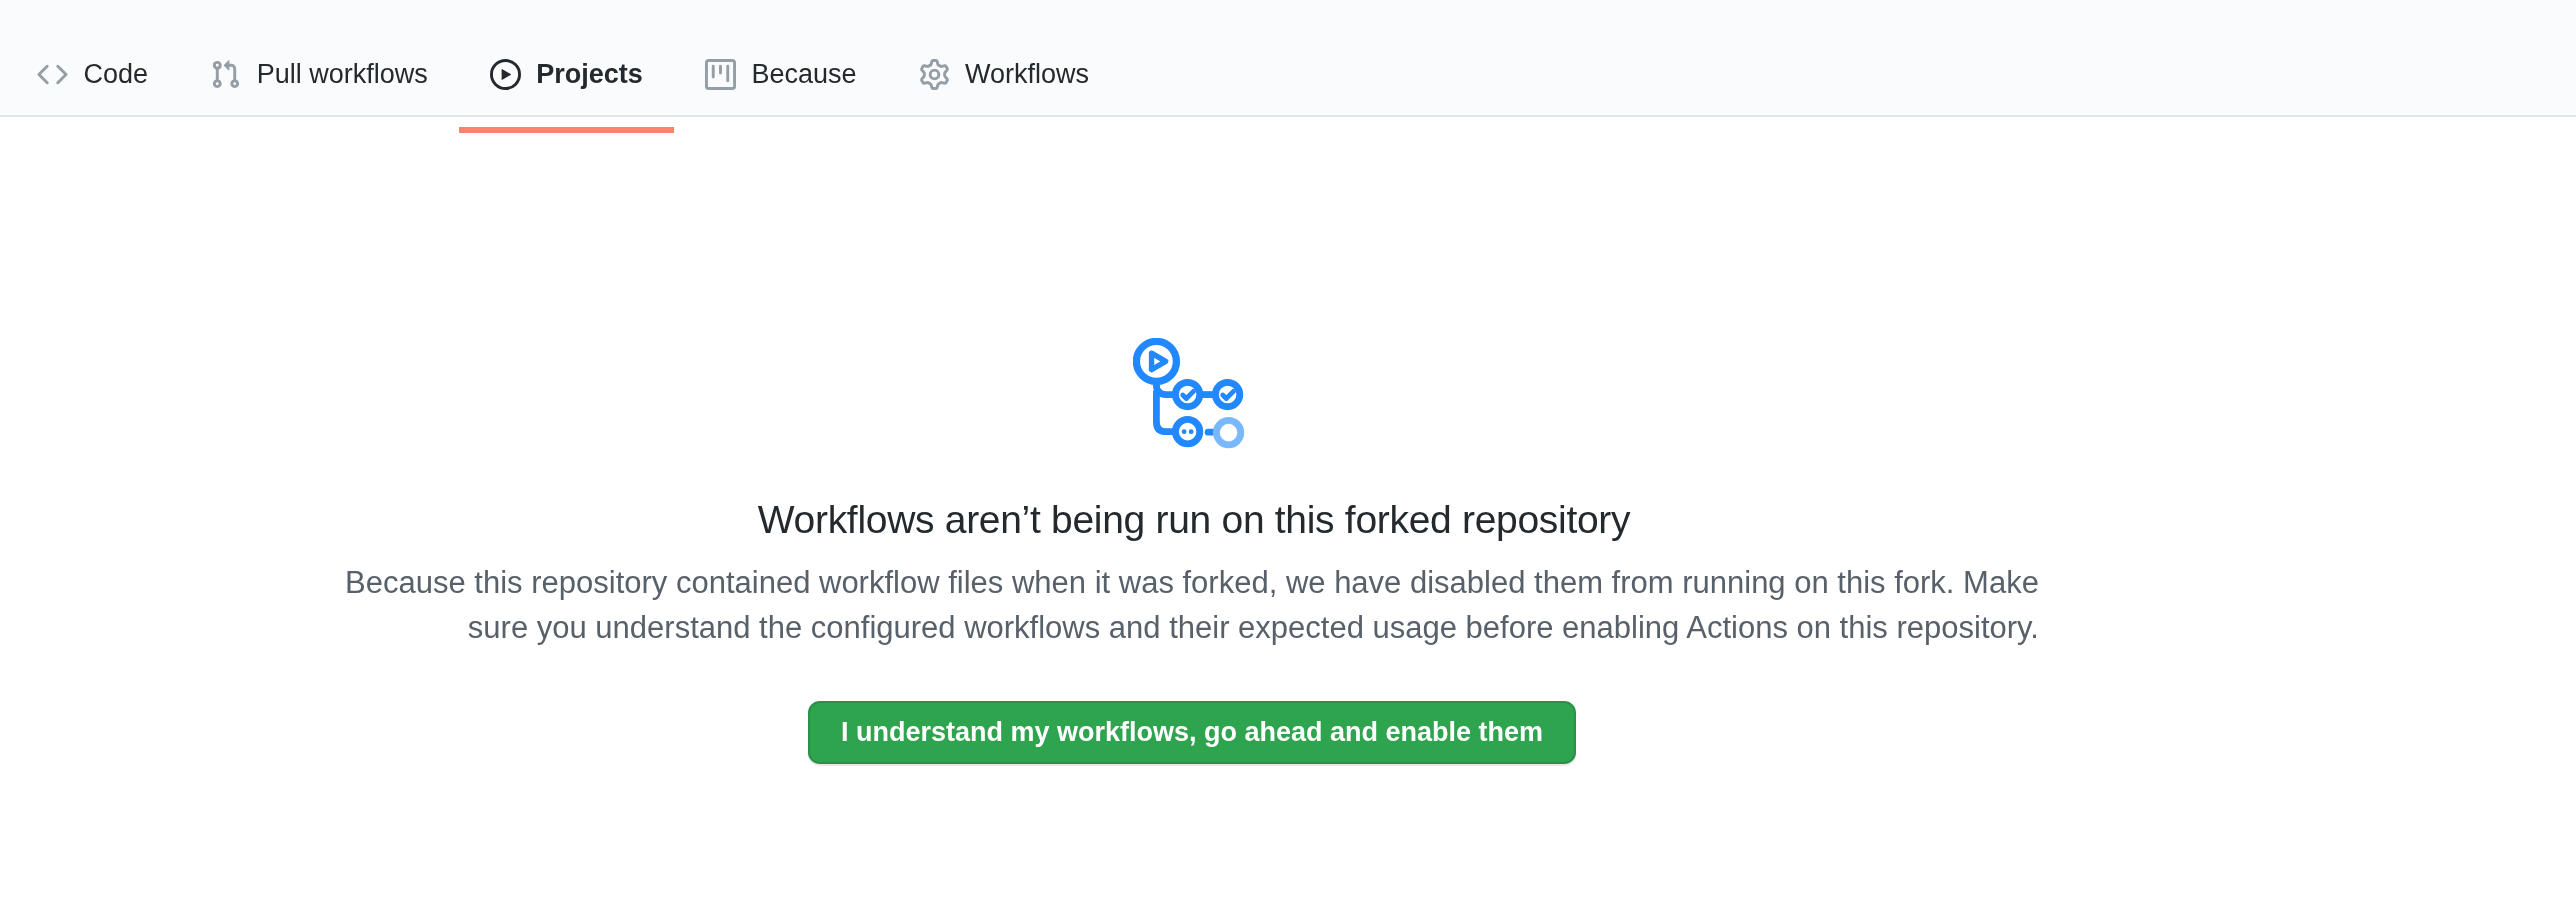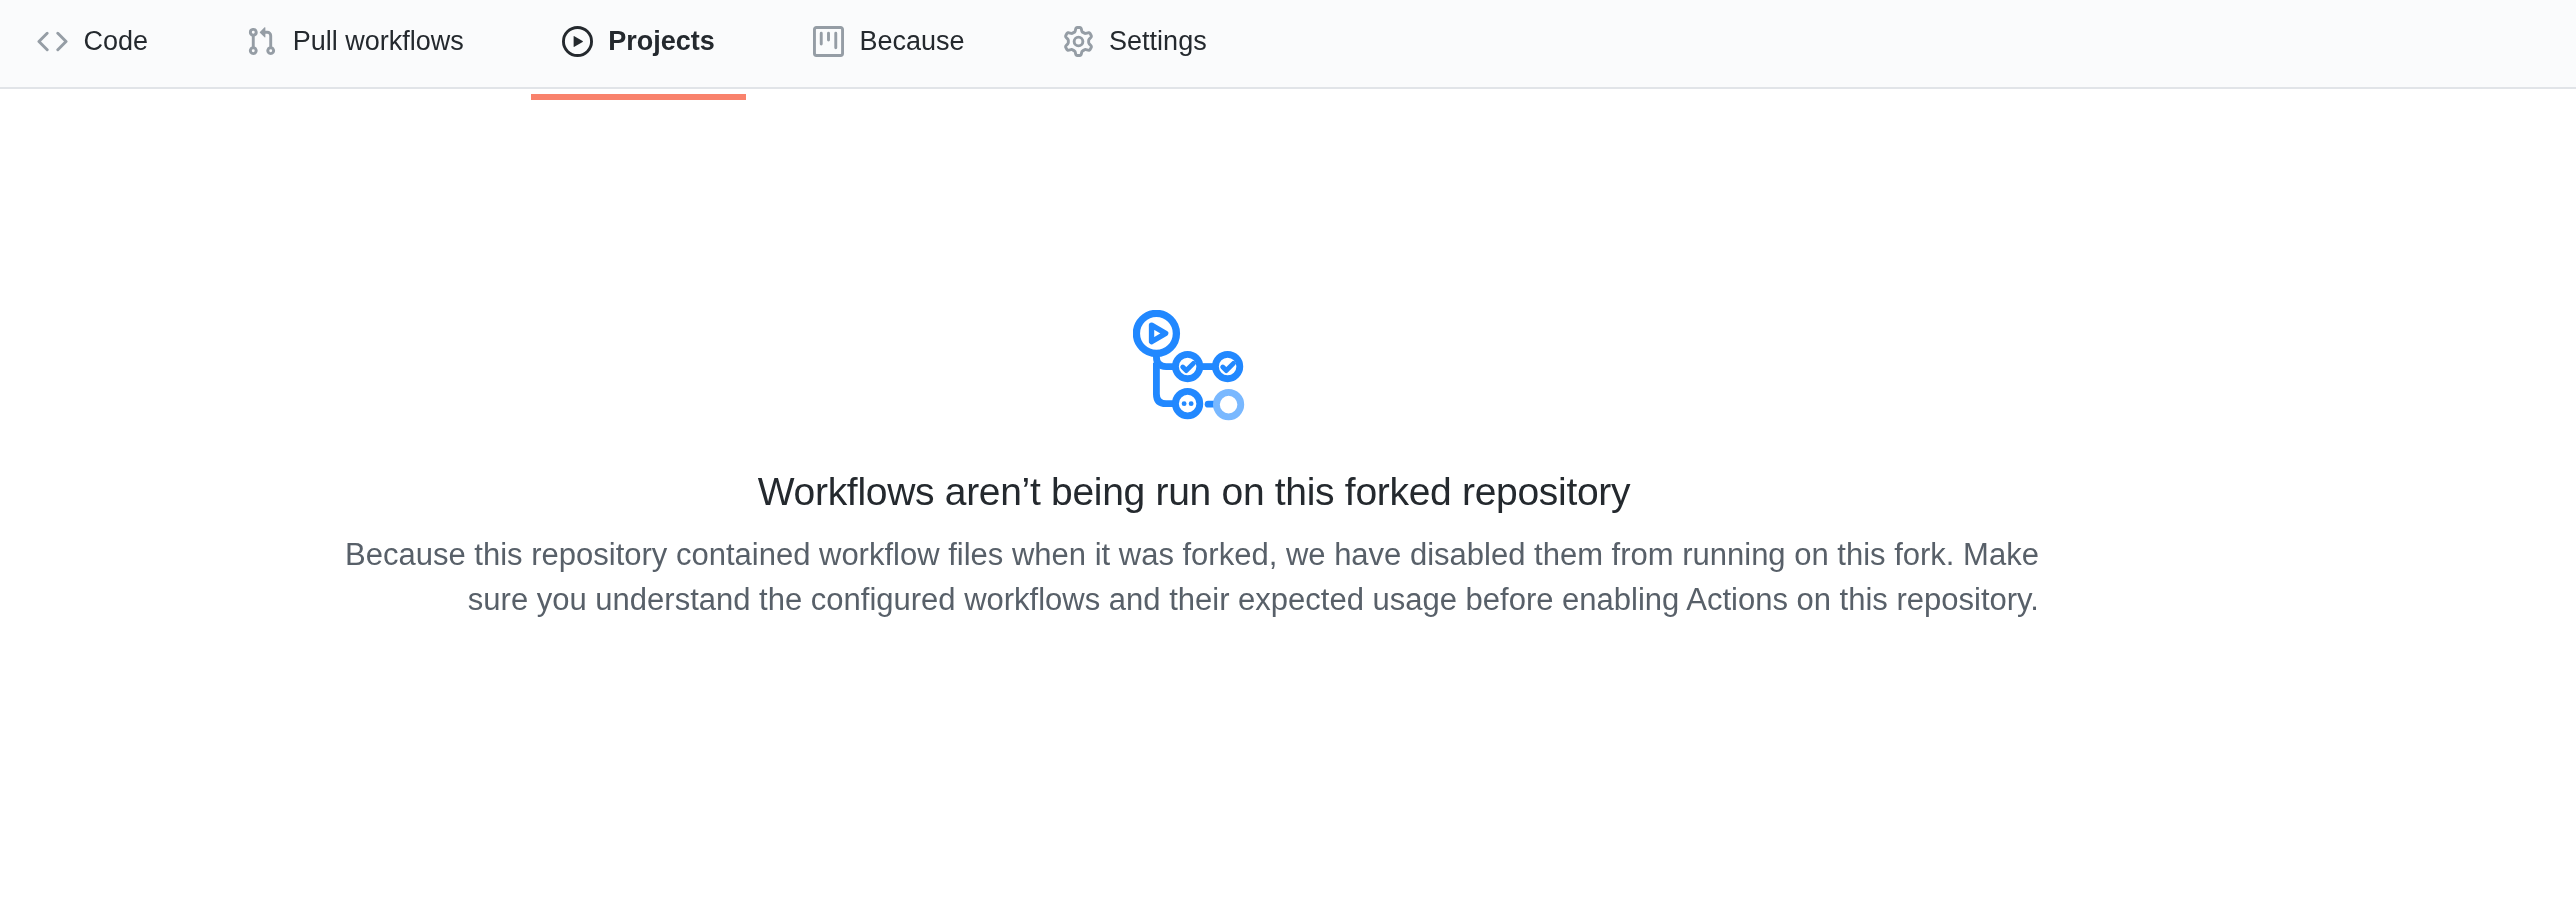--- a/index.html
+++ b/index.html
@@ -10,26 +10,26 @@
     overflow: hidden;
     background: #ffffff;
     font-family: "Liberation Sans", "DejaVu Sans", sans-serif;
     -webkit-font-smoothing: antialiased;
   }
 
   
   .repo-nav {
     box-sizing: border-box;
     width: 100%;
-    height: 89px;
+    height: 117px;
     background: var(--nav_bg, #fafbfc);
     border-bottom: 2.9px solid var(--border, #e1e4e8);
     display: flex;
+    align-items: flex-end;
     padding-left: 5.9px;
-    gap: 36px;
   }
   .tab {
     position: relative;
     height: 82px;
     display: flex;
     align-items: center;
     gap: 15.6px;
     padding: 0 31px;
     font-size: 27px;
     line-height: 1;
@@ -137,21 +137,21 @@
     <svg class="octicon" viewBox="0 0 16 16" aria-hidden="true">
       <path d="M1.75 0h12.5C15.216 0 16 .784 16 1.75v12.5A1.75 1.75 0 0 1 14.25 16H1.75A1.75 1.75 0 0 1 0 14.25V1.75C0 .784.784 0 1.75 0ZM1.5 1.75v12.5c0 .138.112.25.25.25h12.5a.25.25 0 0 0 .25-.25V1.75a.25.25 0 0 0-.25-.25H1.75a.25.25 0 0 0-.25.25ZM11.75 3a.75.75 0 0 1 .75.75v7.5a.75.75 0 0 1-1.5 0v-7.5a.75.75 0 0 1 .75-.75Zm-8.25.75a.75.75 0 0 1 1.5 0v5.5a.75.75 0 0 1-1.5 0v-5.5ZM8 3a.75.75 0 0 1 .75.75v3.5a.75.75 0 0 1-1.5 0v-3.5A.75.75 0 0 1 8 3Z"></path>
     </svg>
     <span>Because</span>
   </div>
 
   <div class="tab">
     <svg class="octicon" viewBox="0 0 16 16" aria-hidden="true">
       <path d="M8 0c.236 0 .47.01.701.03.743.065 1.29.615 1.458 1.261l.29 1.106c.017.066.078.158.211.224.232.114.455.243.668.386.123.082.233.09.299.071l1.103-.303c.644-.176 1.392.021 1.82.63.268.383.505.79.704 1.218.315.675.111 1.422-.364 1.891l-.814.806c-.049.048-.098.147-.088.294a6.1 6.1 0 0 1 0 .772c-.01.147.039.246.088.294l.814.806c.475.469.679 1.216.364 1.891a7.992 7.992 0 0 1-.704 1.217c-.428.61-1.176.807-1.82.63l-1.102-.302c-.067-.019-.177-.011-.3.071a5.98 5.98 0 0 1-.668.386c-.133.066-.194.158-.211.224l-.29 1.106c-.168.646-.715 1.196-1.458 1.26a8.094 8.094 0 0 1-1.402 0c-.743-.064-1.289-.614-1.458-1.26l-.289-1.106c-.018-.066-.079-.158-.212-.224a5.991 5.991 0 0 1-.668-.386c-.123-.082-.233-.09-.299-.071l-1.103.303c-.644.176-1.392-.021-1.82-.63a7.977 7.977 0 0 1-.704-1.218c-.315-.675-.111-1.422.363-1.891l.815-.806c.05-.048.098-.147.088-.294a6.084 6.084 0 0 1 0-.772c.01-.147-.038-.246-.088-.294l-.815-.806C.635 6.045.431 5.298.746 4.623a8 8 0 0 1 .704-1.217c.428-.61 1.176-.807 1.82-.63l1.103.302c.066.019.176.011.299-.071.213-.143.436-.272.668-.386.133-.066.194-.158.212-.224L5.84 1.29C6.009.645 6.556.095 7.299.03 7.53.01 7.764 0 8 0Zm-.571 1.525c-.036.003-.108.036-.137.146l-.289 1.105c-.147.561-.549.967-.998 1.189-.173.086-.34.183-.5.29-.417.278-.97.423-1.529.27l-1.103-.303c-.11-.03-.175.016-.195.046a6.44 6.44 0 0 0-.573.989c-.014.031-.021.11.059.19l.815.806c.411.406.562.957.53 1.456a4.587 4.587 0 0 0 0 .582c.032.499-.119 1.05-.53 1.456l-.815.806c-.081.08-.073.159-.059.19.163.348.354.679.573.989.02.03.085.076.195.046l1.102-.303c.56-.153 1.113-.008 1.53.27.16.107.327.204.5.29.449.222.851.628.998 1.189l.289 1.105c.029.109.101.143.137.146a6.6 6.6 0 0 0 1.142 0c.036-.003.108-.037.137-.146l.289-1.105c.147-.561.549-.967.998-1.189.173-.086.34-.183.5-.29.417-.278.97-.423 1.529-.27l1.103.303c.109.029.175-.016.194-.046.22-.31.411-.641.574-.989.014-.031.021-.11-.059-.19l-.815-.806c-.411-.406-.562-.957-.531-1.456a4.588 4.588 0 0 0 0-.582c-.031-.499.12-1.05.531-1.456l.815-.806c.08-.08.072-.159.059-.19a6.494 6.494 0 0 0-.574-.989c-.02-.03-.085-.076-.194-.046l-1.103.303c-.559.153-1.112.008-1.529-.27a4.502 4.502 0 0 0-.501-.29c-.448-.222-.85-.628-.997-1.189l-.289-1.105c-.029-.11-.101-.143-.137-.146a6.613 6.613 0 0 0-1.142 0ZM11 8a3 3 0 1 1-6 0 3 3 0 0 1 6 0ZM9.5 8a1.5 1.5 0 1 0-3.001.001A1.5 1.5 0 0 0 9.5 8Z"></path>
     </svg>
-    <span>Settings</span>
+    <span>Workflows</span>
   </div>
 
 </nav>
 
 <main class="main">
 
   <svg class="illustration" viewBox="0 0 122 122" aria-hidden="true">
 
     <path class="wf-stroke" stroke-width="7" d="M24 42 V48 Q24 58 34 58 H43"></path>
     <path class="wf-stroke" stroke-width="7" d="M24 54 V86 Q24 96 34 96 H43"></path>
@@ -175,16 +175,17 @@
     <path class="wf-stroke" stroke-width="5.5" stroke-linejoin="round" d="M19 15.5 L33.5 24 L19 32.5 Z"></path>
   </svg>
 
   <h3 class="blankslate-title">Workflows aren’t being run on this forked repository</h3>
 
   <div class="blankslate-desc">
     <span>Because this repository contained workflow files when it was forked, we have disabled them from running on this fork. Make</span>
     <span>sure you understand the configured workflows and their expected usage before enabling Actions on this repository.</span>
   </div>
 
+  <button class="enable-btn">I understand my workflows, go ahead and enable them</button>
 
 
 </main>
 
 
 </body></html>

